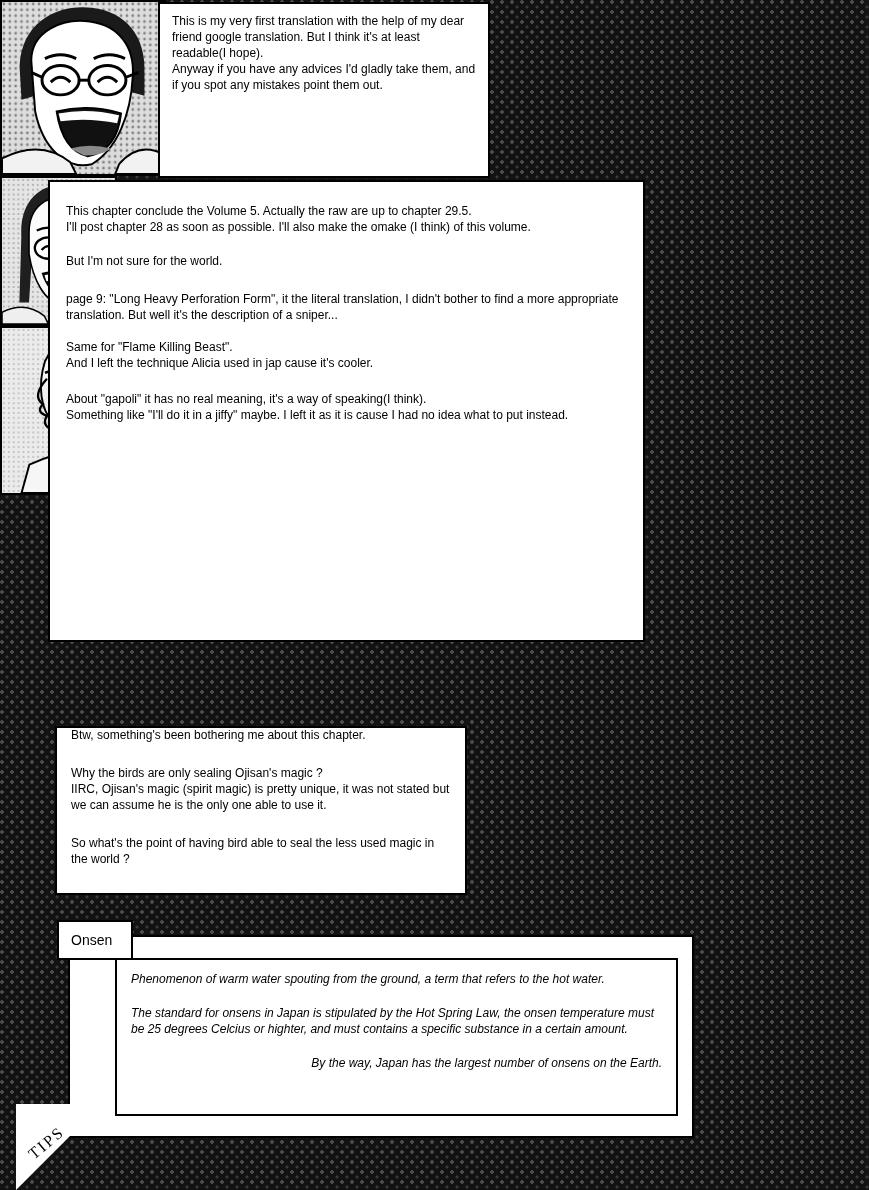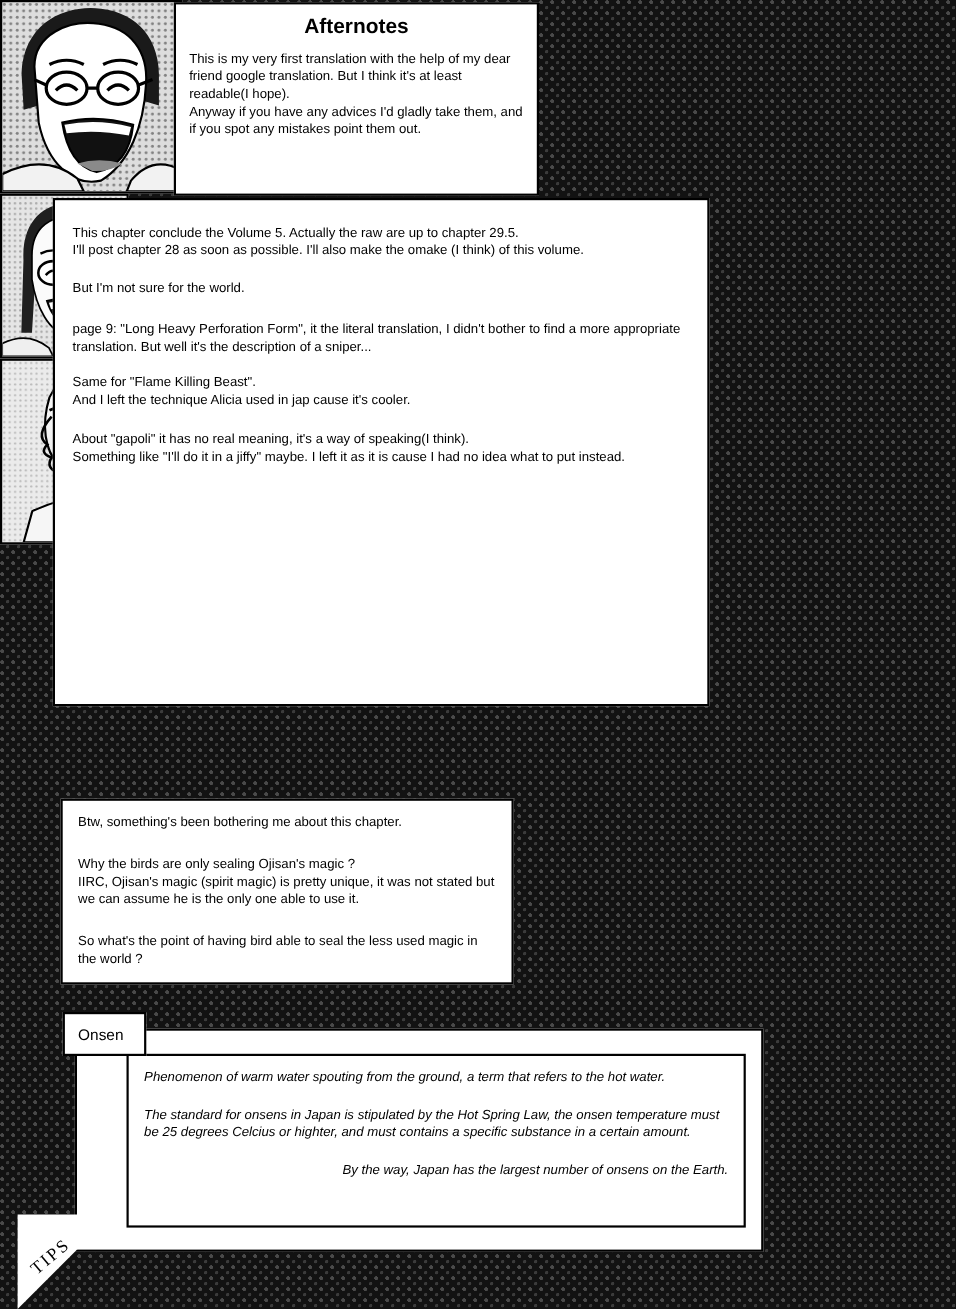--- a/index.html
+++ b/index.html
@@ -88,21 +88,21 @@
     overflow: hidden;
     background: #dcdcdc;
   }
 
   
   #btw-panel {
     left: 55px;
     top: 726px;
     width: 412px;
     height: 169px;
-    padding: 12px 14px;
+    padding: 0 14px;
   }
 
   
   #face-bottom {
     left: 467px;
     top: 726px;
     width: 172px;
     height: 169px;
     border: 2px solid #000;
     box-sizing: border-box;
@@ -173,21 +173,20 @@
 
   
   .face-svg { display:block; width:100%; height:100%; }
 </style>
 </head>
 <body>
 
 <div id="page">
 
   <div class="panel" id="afternotes-panel">
-    <div id="afternotes-title">Afternotes</div>
     <div class="text-block">This is my very first translation with the help of my dear friend google translation. But I think it's at least readable(I hope).
 Anyway if you have any advices I'd gladly take them, and if you spot any mistakes point them out.</div>
   </div>
 
   <div id="face-top">
     <svg class="face-svg" viewBox="0 0 166 176" preserveAspectRatio="none">
       <defs>
         <pattern id="dots1" width="6" height="6" patternUnits="userSpaceOnUse">
           <circle cx="2" cy="2" r="1.4" fill="#707070"></circle>
         </pattern>

